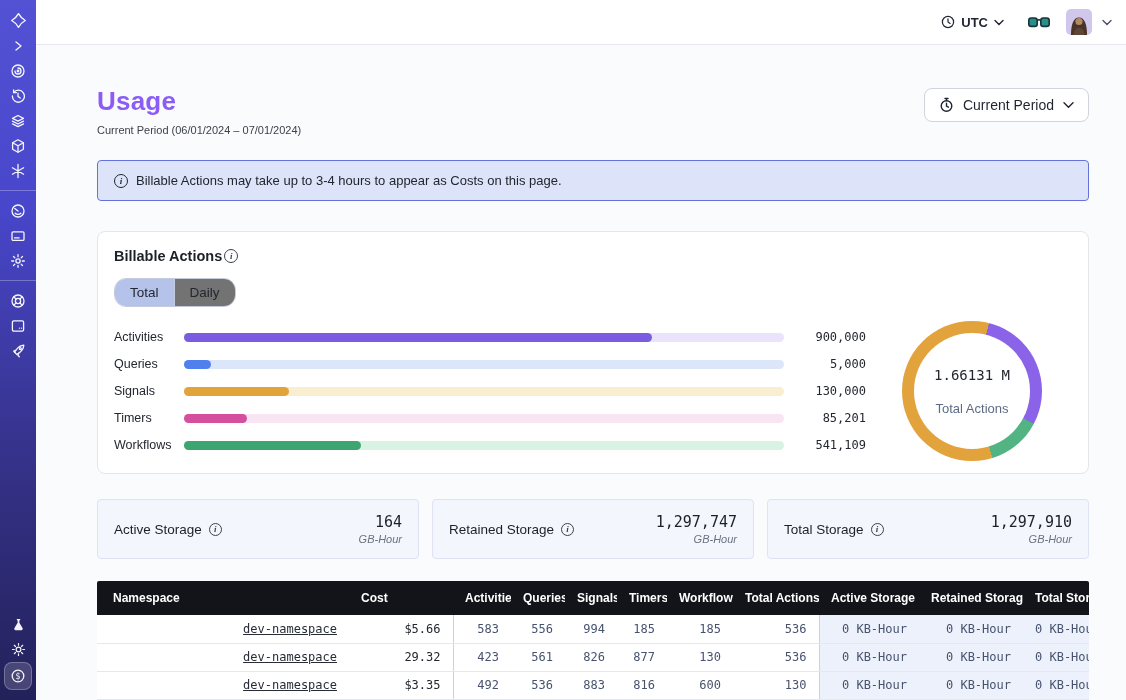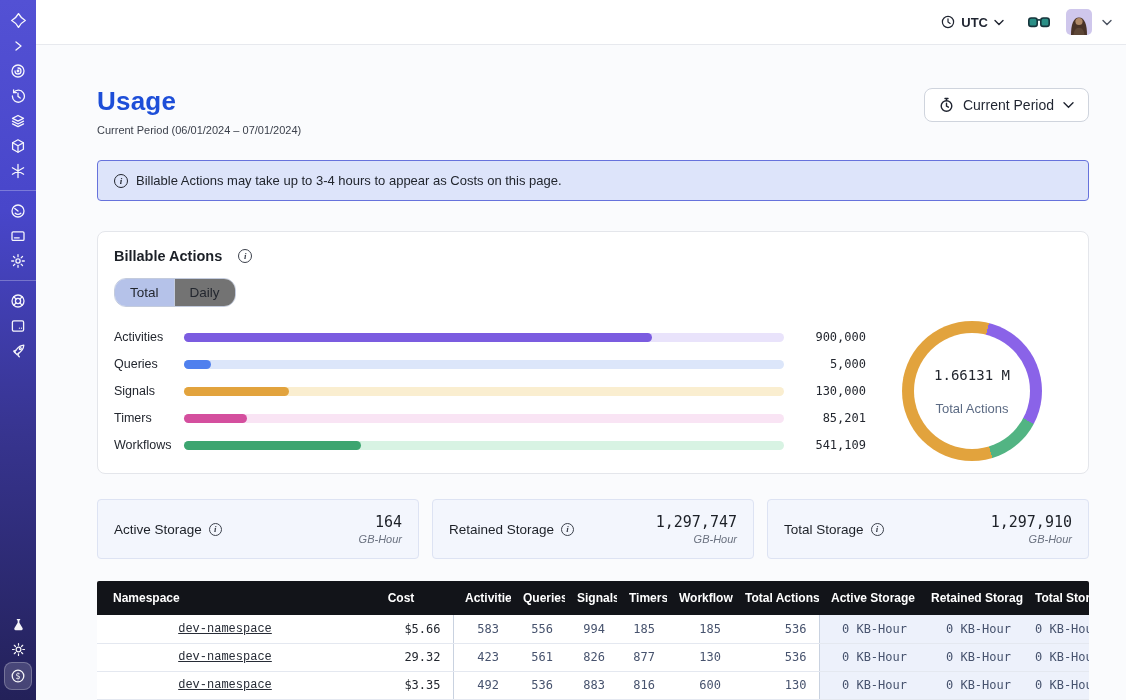--- a/index.html
+++ b/index.html
@@ -30,21 +30,21 @@
     padding-right:14px; gap:10px; z-index:4;
   }
   .tz { display:flex; align-items:center; gap:6px; cursor:pointer; margin-right:14px; }
   .tz-label { font-size:13px; font-weight:700; color:#1f2430; }
   .icon-btn { display:flex; align-items:center; justify-content:center; cursor:pointer; }
   .avatar { width:26px; height:26px; border-radius:5px; overflow:hidden; display:block; cursor:pointer; }
 
   
   .main { position:absolute; left:36px; top:45px; right:0; bottom:0; padding:0 37px 0 61px; }
   .page-head { margin-top:41px; display:flex; justify-content:space-between; align-items:flex-start; }
-  .page-title { font-size:26px; font-weight:600; color:#1d4ed8; letter-spacing:.2px; }
+  .page-title { font-size:26px; font-weight:600; color:#8b5cf6; letter-spacing:.2px; }
   .page-sub { margin-top:7px; font-size:11px; color:#3c414c; }
   .period-btn {
     display:flex; align-items:center; gap:9px; background:#fff; border:1px solid #cfd4dd;
     border-radius:8px; padding:8px 14px; font-size:14px; color:#1f2430; cursor:pointer; margin-top:2px;
   }
   .period-btn svg { stroke:#1f2430; fill:none; stroke-width:1.4; stroke-linecap:round; }
 
   .banner {
     margin-top:24px; background:#dde4fa; border:1px solid #6672dc; border-radius:4px;
     padding:12px 16px; font-size:13px; color:#22262e; display:flex; align-items:center; gap:8px;
@@ -53,21 +53,21 @@
     width:14px; height:14px; border:1.2px solid currentColor; border-radius:50%; flex:none;
     display:inline-flex; align-items:center; justify-content:center;
     font-size:9px; font-weight:700; font-family:"Liberation Serif", serif; font-style:italic;
   }
 
   
   .card {
     margin-top:30px; background:#fff; border:1px solid #e4e6eb; border-radius:8px;
     padding:16px 16px 12px;
   }
-  .card-title-row { display:flex; align-items:center; gap:16px; font-size:14.5px; font-weight:600; color:#1c2027; }
+  .card-title-row { display:flex; align-items:center; gap:2px; font-size:14.5px; font-weight:600; color:#1c2027; }
   .card-title-row .info-i { color:#3c414c; cursor:pointer; }
   .tabs { display:inline-flex; margin-top:14px; border:1px solid #c3cbdd; border-radius:12px; overflow:hidden; }
   .tab { padding:6px 15px; font-size:13.5px; background:#737373; color:#23272f; cursor:pointer; }
   .tab.active { background:#b5c2e9; }
   .tab + .tab { border-left:1px solid #c3cbdd; }
 
   .chart-area { display:flex; margin-top:14px; align-items:center; }
   .bars { flex:1; padding-right:6px; }
   .bar-row { display:flex; align-items:center; height:27px; }
   .bar-label { width:68px; font-size:12.5px; color:#23272f; flex:none; }
@@ -93,30 +93,30 @@
   .stat-label { display:flex; align-items:center; gap:7px; font-size:13.5px; color:#1c2027; }
   .stat-label .info-i { color:#3c414c; width:13px; height:13px; cursor:pointer; }
   .stat-right { text-align:right; }
   .stat-value { font-size:15px; color:#1c2027; }
   .stat-unit { font-size:11px; color:#6b7280; margin-top:2px; font-family:"Liberation Sans", sans-serif;font-style:italic; }
 
   
   .table-wrap { margin-top:22px; height:121px; overflow:hidden; border-radius:2px; }
   table { width:100%; border-collapse:collapse; background:#fff; table-layout:fixed; }
   thead th {
-    background:#121419; color:#fff; font-size:12px; font-weight:700; text-align:center;
+    background:#121419; color:#fff; font-size:12px; font-weight:700; text-align:left;
     padding:10px 12px; white-space:nowrap; overflow:hidden;
   }
   thead th.al { text-align:left; padding-left:16px; }
   tbody td {
     font-family:"DejaVu Sans Mono", monospace; font-size:12px; color:#47536e;
     padding:6px 12px; text-align:right; border-bottom:1px solid #e4e8f0; white-space:nowrap; overflow:hidden;
     height:28px;
   }
-  tbody td.al { text-align:center; padding-left:16px;font-family:Liberation Mono, monospace; }
+  tbody td.al { text-align:right; padding-left:16px; }
   tbody td.divL { border-left:1px solid #c9d2e0; }
   tbody td.tint { background:#edf1fb; }
   tbody tr.partial td { border-bottom:none; padding:2px 12px; height:4px; }
   .ns-link { color:#272c36; text-decoration:underline; cursor:pointer; }
   td.cost { color:#23272f; }
 </style>
 </head>
 <body>
 
 <nav class="sidebar">

